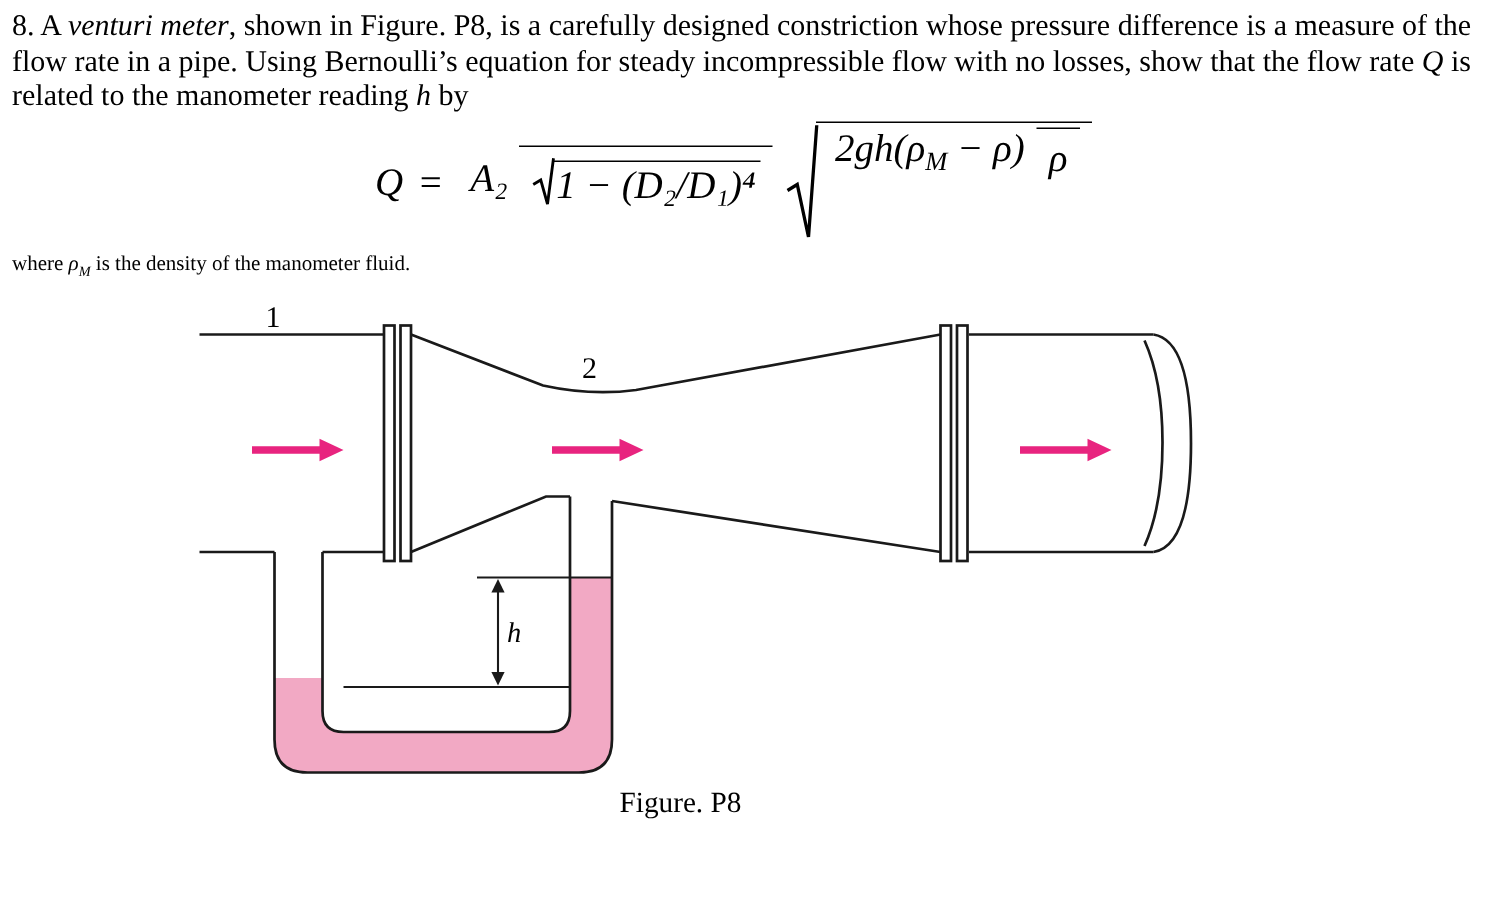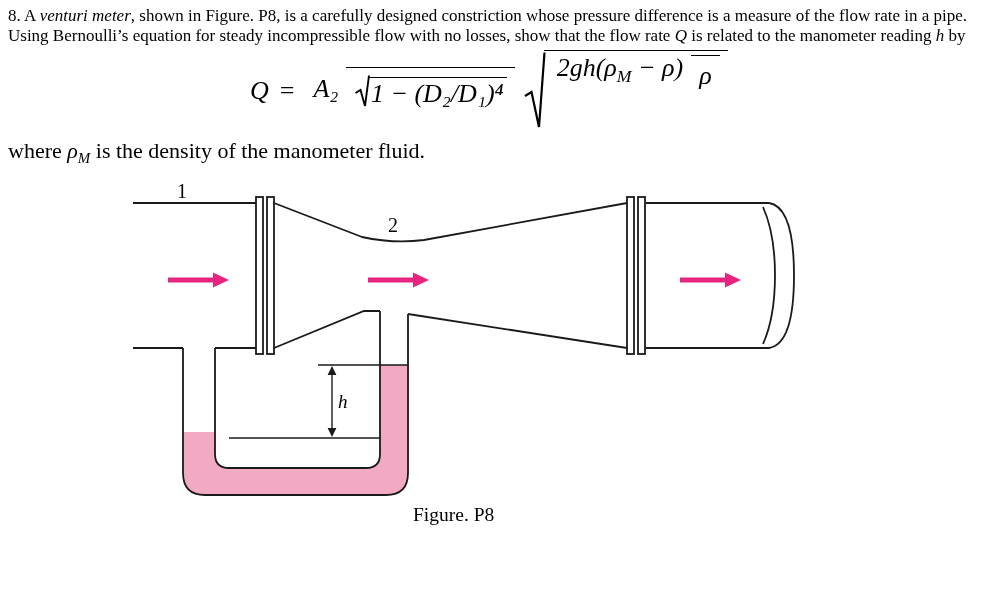--- a/index.html
+++ b/index.html
@@ -3,21 +3,21 @@
 <meta charset="utf-8">
 <style>
   html,body{margin:0;padding:0;background:#fff;}
   body{
     width:997px;height:607px;overflow:hidden;
     font-family:"Liberation Serif",serif;color:#000;
     position:relative;
   }
   .problem{
     margin:6px 10px 0 8px;
-    font-size:17px;line-height:1.18;
+    font-size:20px;line-height:1.18;
     max-width:978px;
   }
   .problem em{font-style:italic;}
   
   .equation{
     display:flex;align-items:center;
     font-size:26px;font-style:italic;
     margin:4px 0 6px 250px;
     width:fit-content;
   }
@@ -26,21 +26,21 @@
   .frac .num{padding:0 8px 5px;}
   .frac .den{border-top:1.7px solid #000;padding:5px 8px 0;}
   .sqrt-small{display:inline-flex;align-items:flex-end;}
   .sqrt-small .radicand{border-top:1.7px solid #000;padding:1px 3px 0 2px;margin-left:-1.5px;}
   .bigsqrt{display:inline-flex;align-items:flex-start;margin-left:8px;}
   .big-radicand{border-top:1.9px solid #000;padding:2px 8px 0 5px;margin-left:-2px;}
   sub{font-size:0.68em;}
   
   .where{
     margin:6px 10px 0 8px;
-    font-size:22px;
+    font-size:14px;
   }
   .where em{font-style:italic;}
   .where sub em{font-style:italic;}
   
   .figure{margin-top:10px;position:relative;}
   .fig-label{font:20px "Liberation Serif",serif;fill:#000;}
   .fig-label-italic{font:italic 19px "Liberation Serif",serif;fill:#000;}
   .fig-caption{font:19.5px "Liberation Serif",serif;fill:#000;}
 </style>
 </head>

